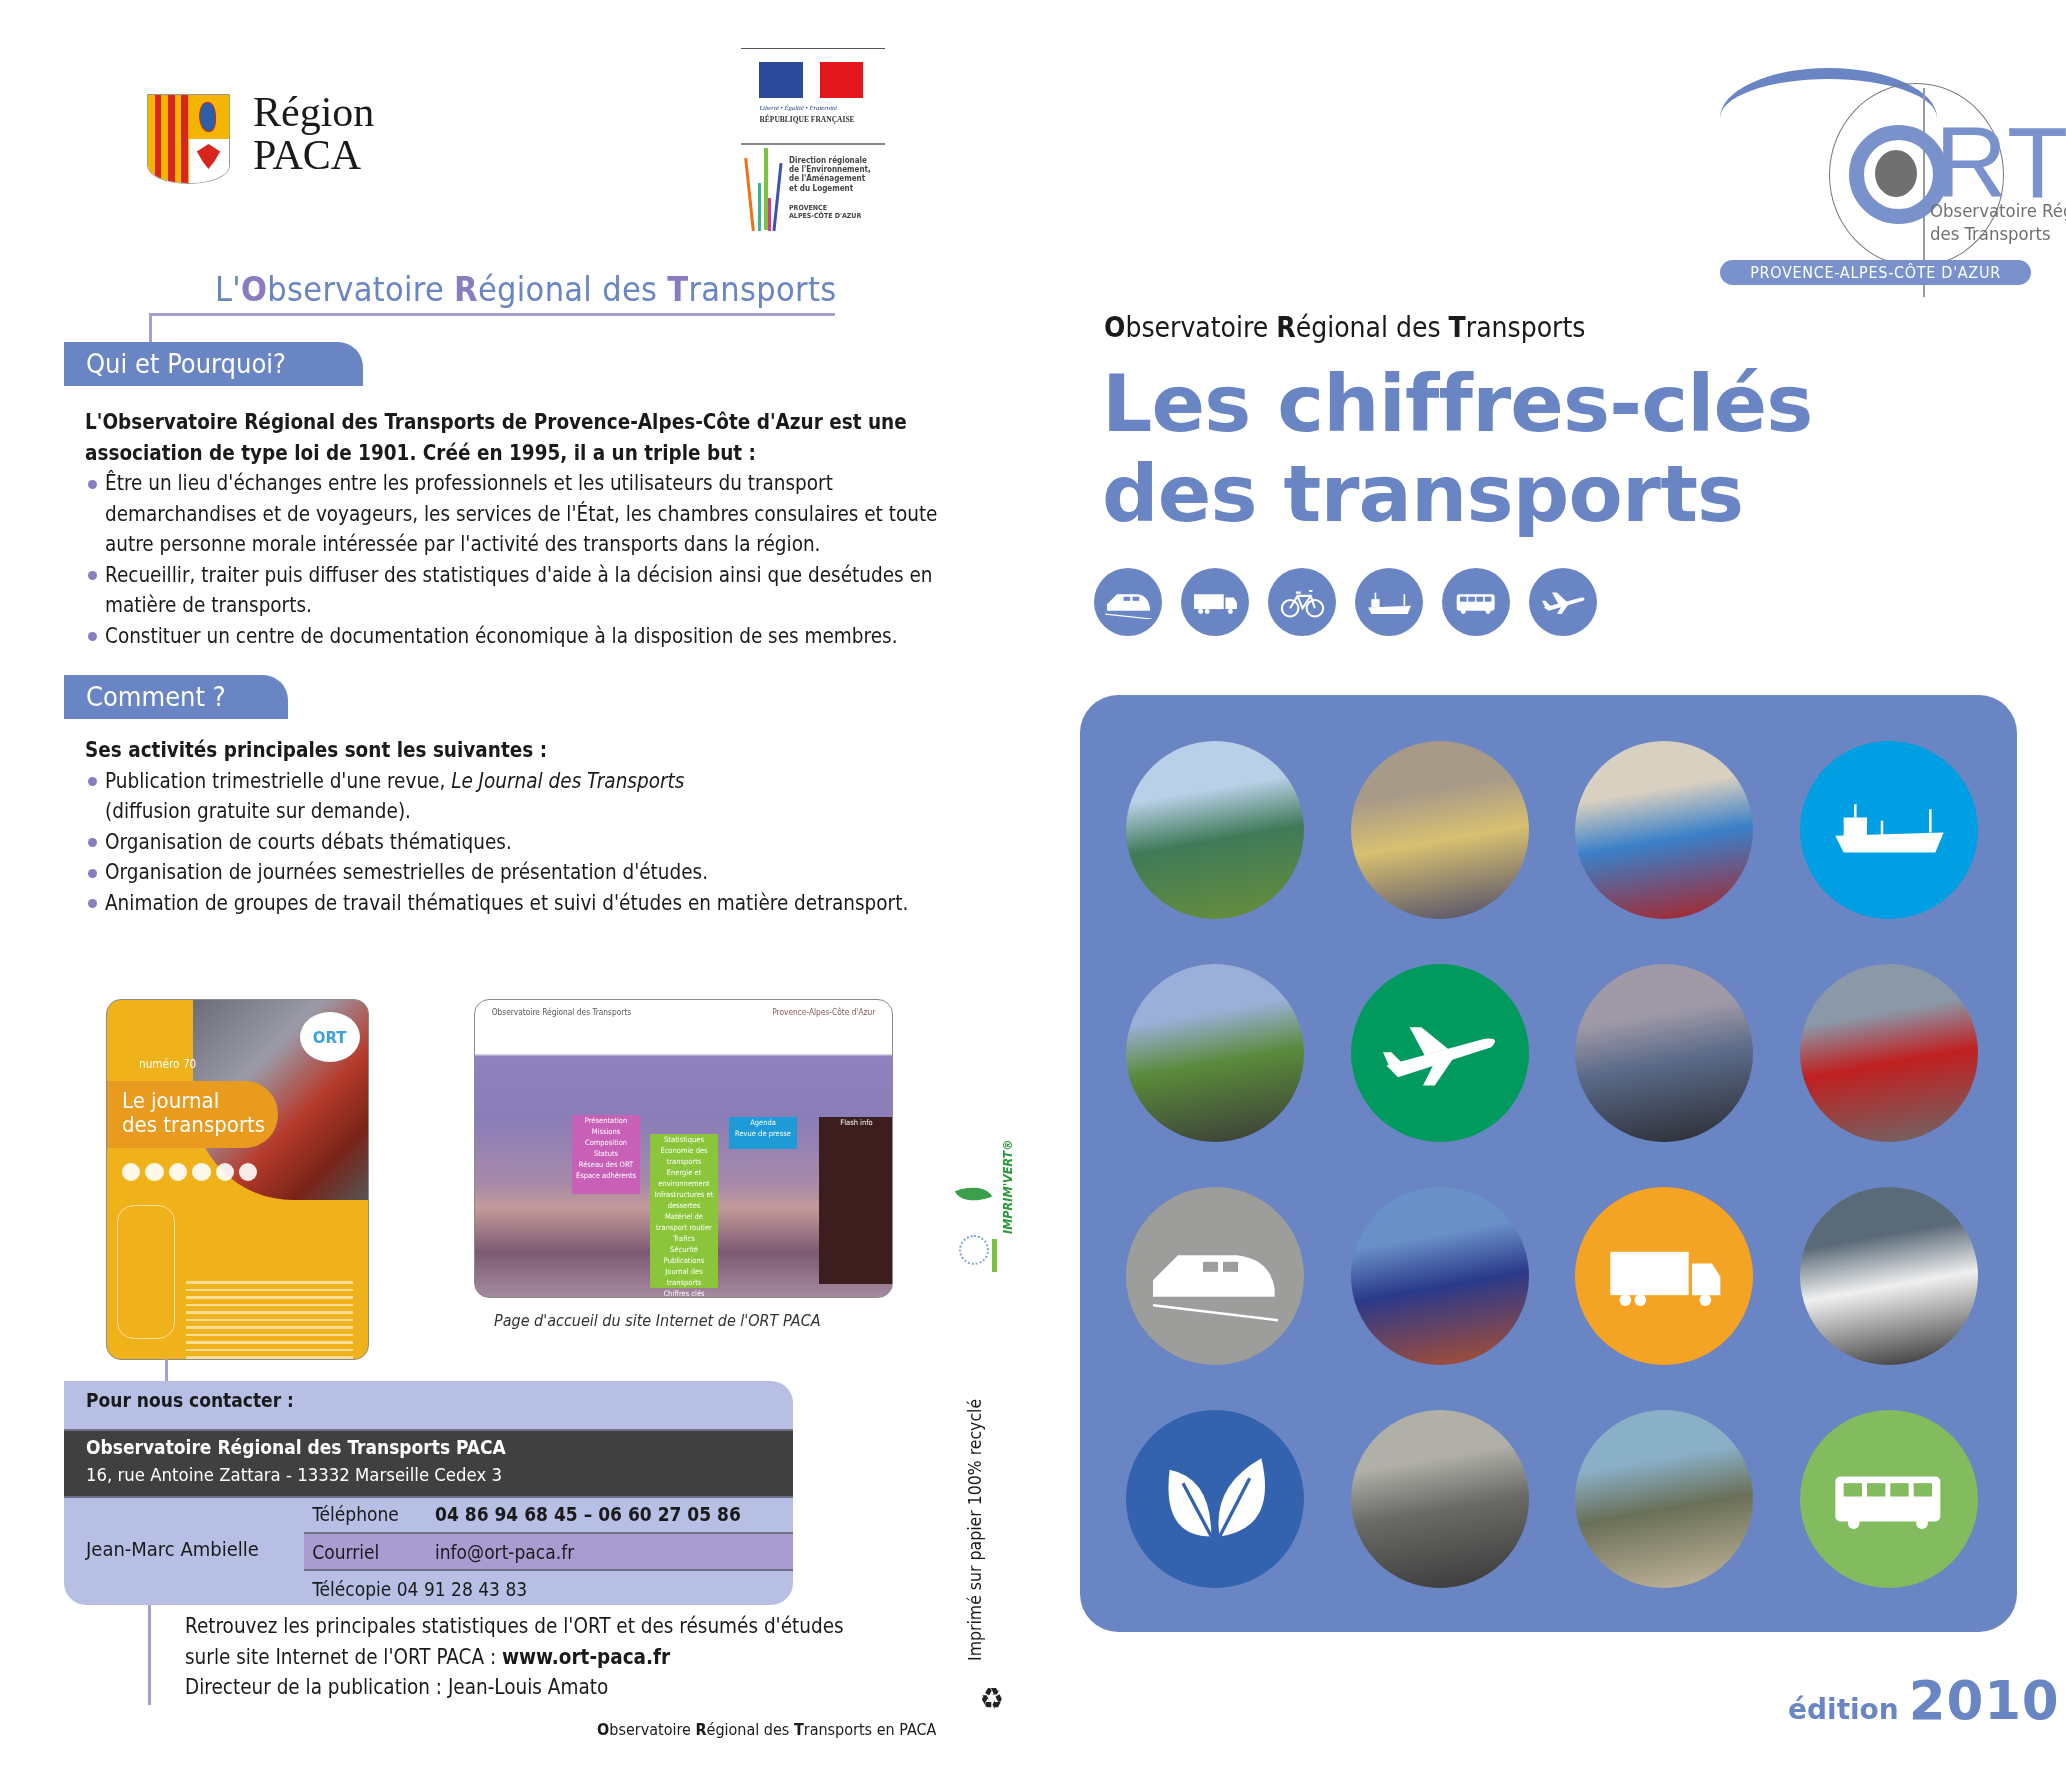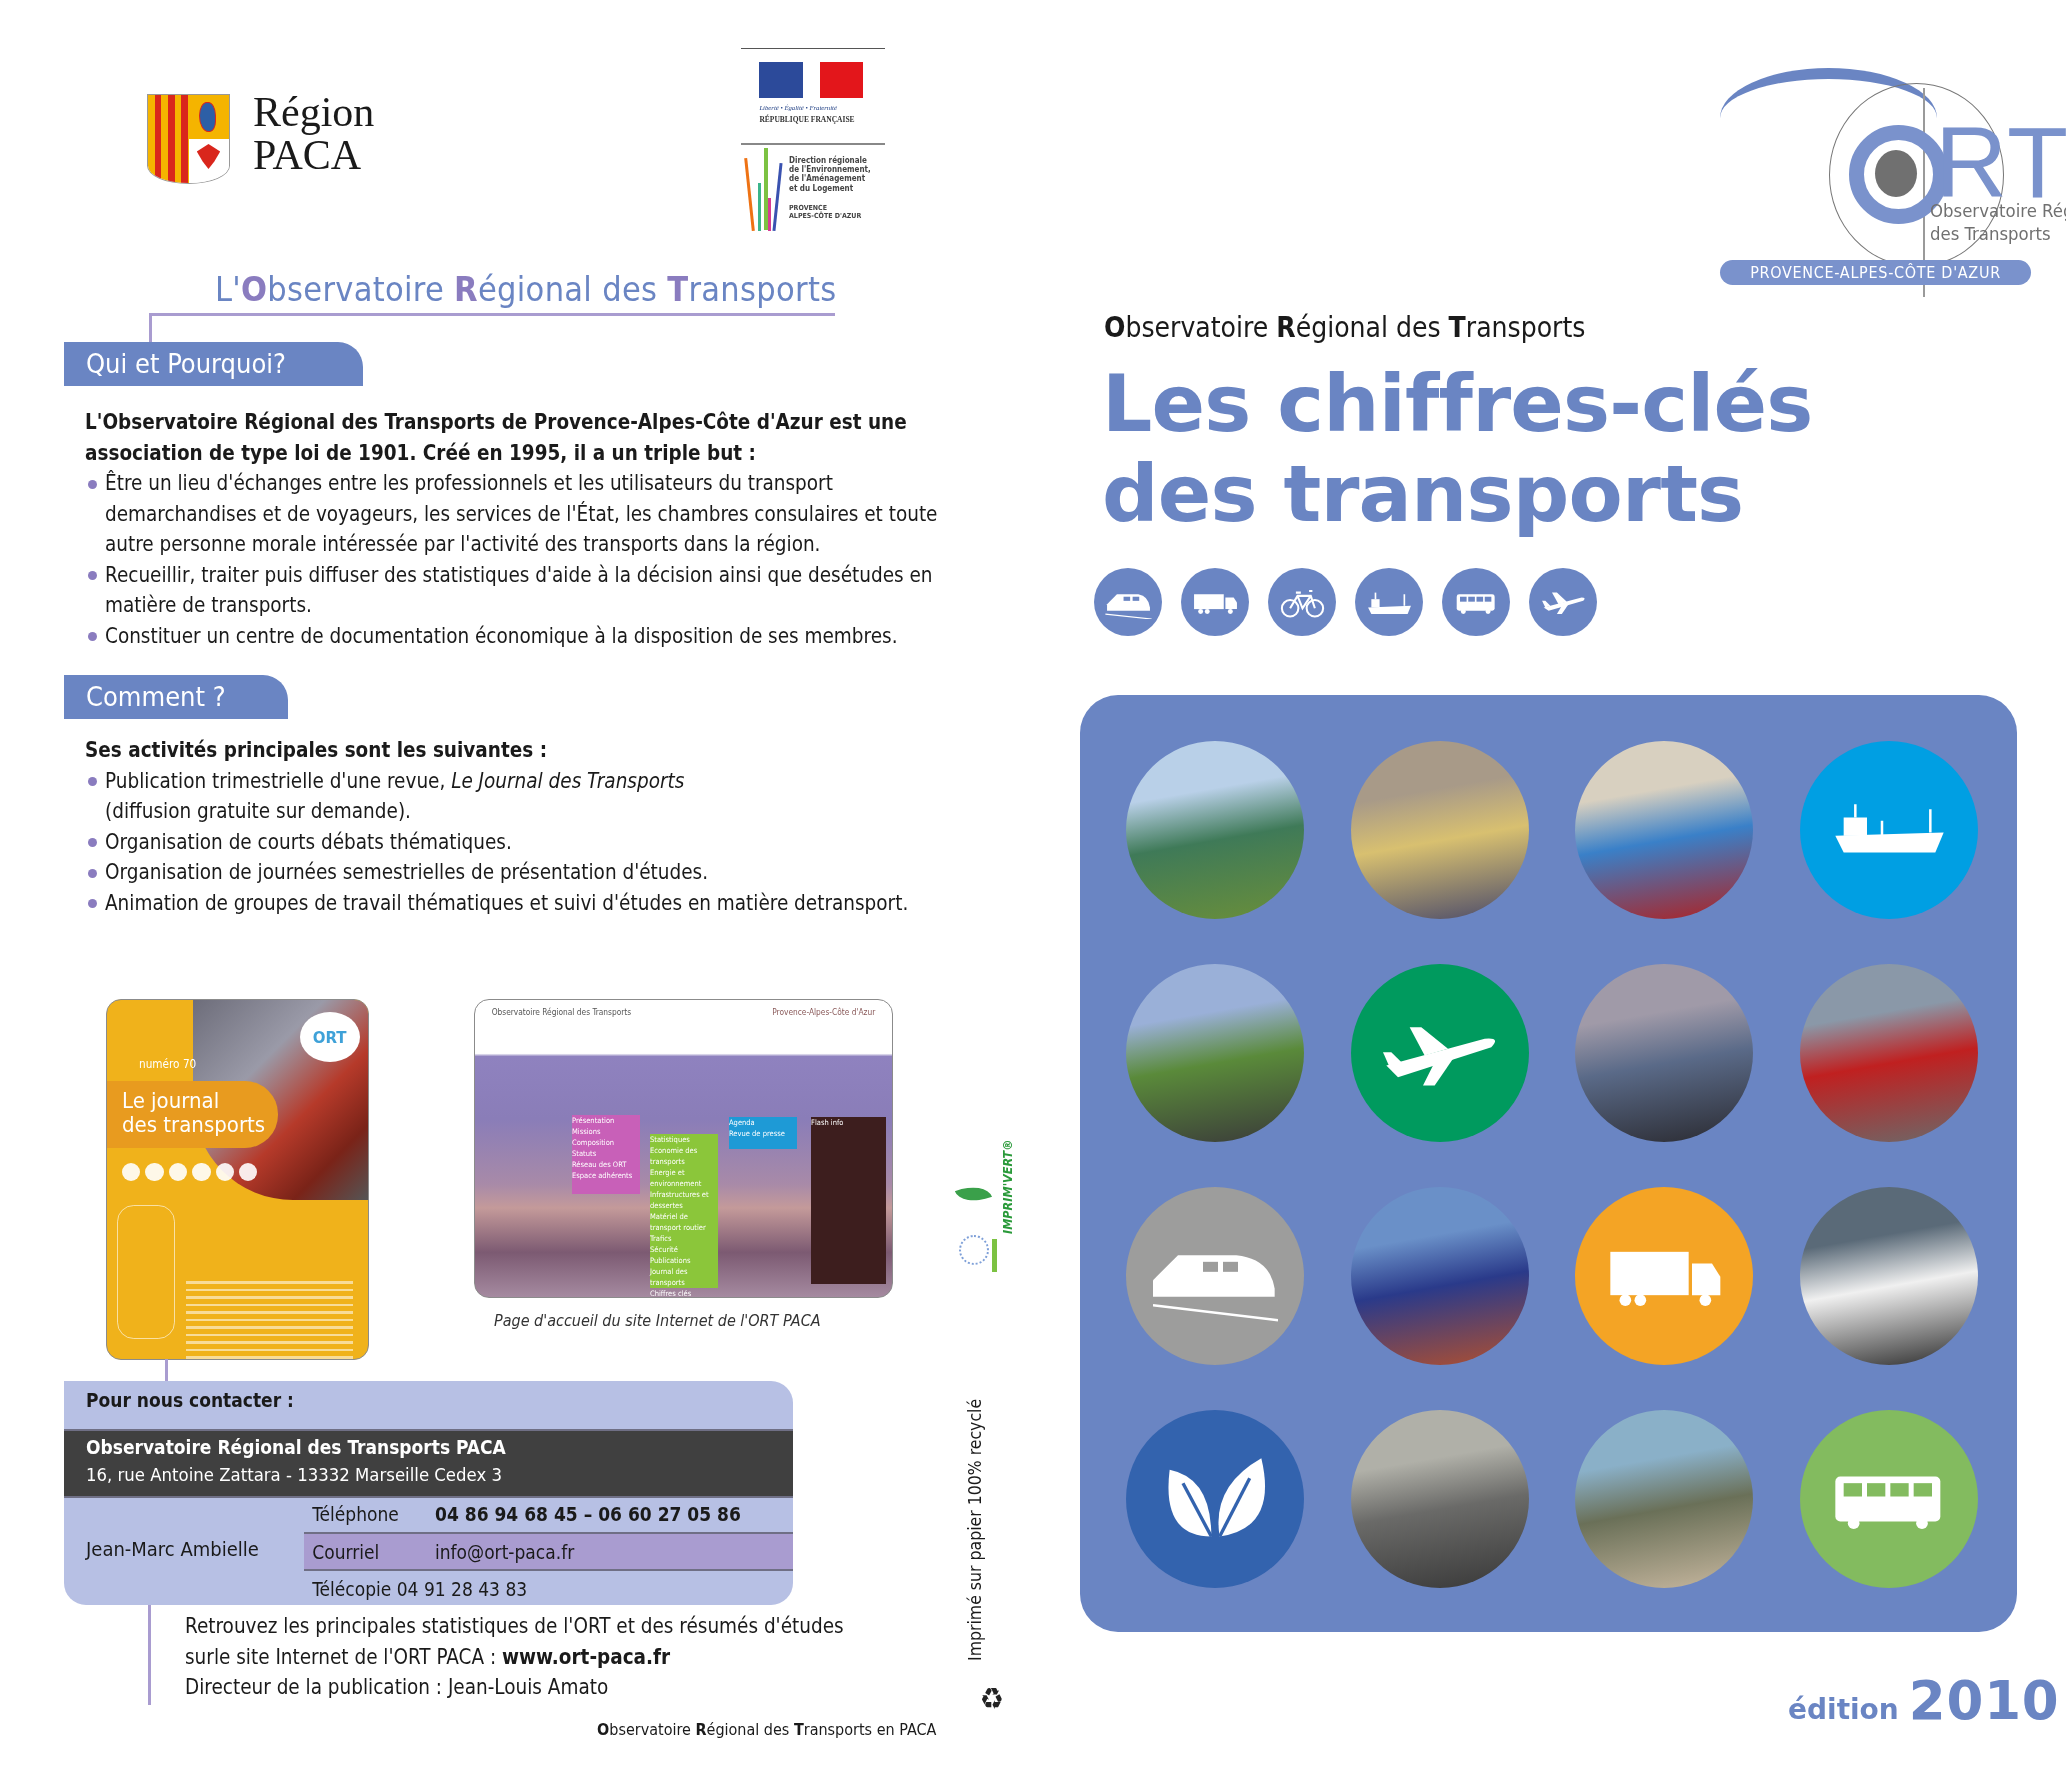--- a/index.html
+++ b/index.html
@@ -68,25 +68,25 @@
   #journal-thumb .dots span { width: 18.4px; height: 18.4px; border-radius: 50%; background: #fff; opacity: 0.9; }
   #journal-thumb .summary { position: absolute; left: 10px; top: 205px; width: 58px; height: 134px; border: 0.8px solid rgba(255,255,255,0.6); border-radius: 16.7px; }
   #journal-thumb .lines { position: absolute; left: 79px; top: 276px; width: 167px; }
   #journal-thumb .lines i { display: block; height: 2.5px; margin: 5px 0; background: rgba(255,255,255,0.55); }
 
   #site-thumb { left: 474px; top: 999px; width: 419px; height: 299px; border-radius: 15px; overflow: hidden;
      border: 1.7px solid #8b8b8b;
      background: linear-gradient(180deg, #ffffff 0%, #ffffff 18%, #8f82bf 19%, #8a7db8 40%, #a88aa8 62%, #c49a9a 70%, #7c5a72 85%, #a58aa0 100%); }
   #site-thumb .sitehdr { position: absolute; left: 16.7px; top: 6.7px; font-size: 8.3px; color: #555; }
   #site-thumb .siteregion { position: absolute; right: 16.7px; top: 6.7px; font-size: 8.3px; color: #8a5a5a; }
-  #site-thumb .col { position: absolute; color: #fff; font-size: 7.5px; line-height: 11px; }
+  #site-thumb .col { position: absolute; color: #fff; font-size: 7.5px; text-align: center; line-height: 11px; }
   #site-thumb .c1 { left: 97px; top: 115px; width: 68px; height: 79px; background: #c860b8; }
   #site-thumb .c2 { left: 175px; top: 134px; width: 68px; height: 154px; background: #8bc63a; }
   #site-thumb .c3 { left: 254px; top: 117px; width: 68px; height: 32px; background: #1e9ad6; }
-  #site-thumb .c4 { left: 336px; top: 117px; width: 75px; height: 167px; background: #3d1e1e; }
+  #site-thumb .c4 { left: 344px; top: 117px; width: 75px; height: 167px; background: #3d1e1e; }
   #site-caption { left: 494px; top: 1311px; font-size: 16px; font-style: italic; color: #333; white-space: nowrap; }
 
   
   #contact-box { left: 64px; top: 1381px; width: 729px; height: 224px; background: #b7c0e4; border-radius: 0 22px 22px 22px; overflow: hidden; }
   #contact-box .hdr { position: absolute; left: 22px; top: 8.3px; font-size: 19px; font-weight: bold; }
   #contact-box .org-band { position: absolute; left: 0; top: 48px; width: 100%; height: 69px; background: #404040;
      border-top: 2.5px solid #6f6f85; border-bottom: 2.5px solid #6f6f85; }
   #contact-box .org-name { position: absolute; left: 22px; top: 5px; color: #fff; font-size: 19px; font-weight: bold; }
   #contact-box .org-addr { position: absolute; left: 22px; top: 33px; color: #fff; font-size: 18.4px; }
   #contact-box .person { position: absolute; left: 22px; top: 156px; font-size: 20px; }

